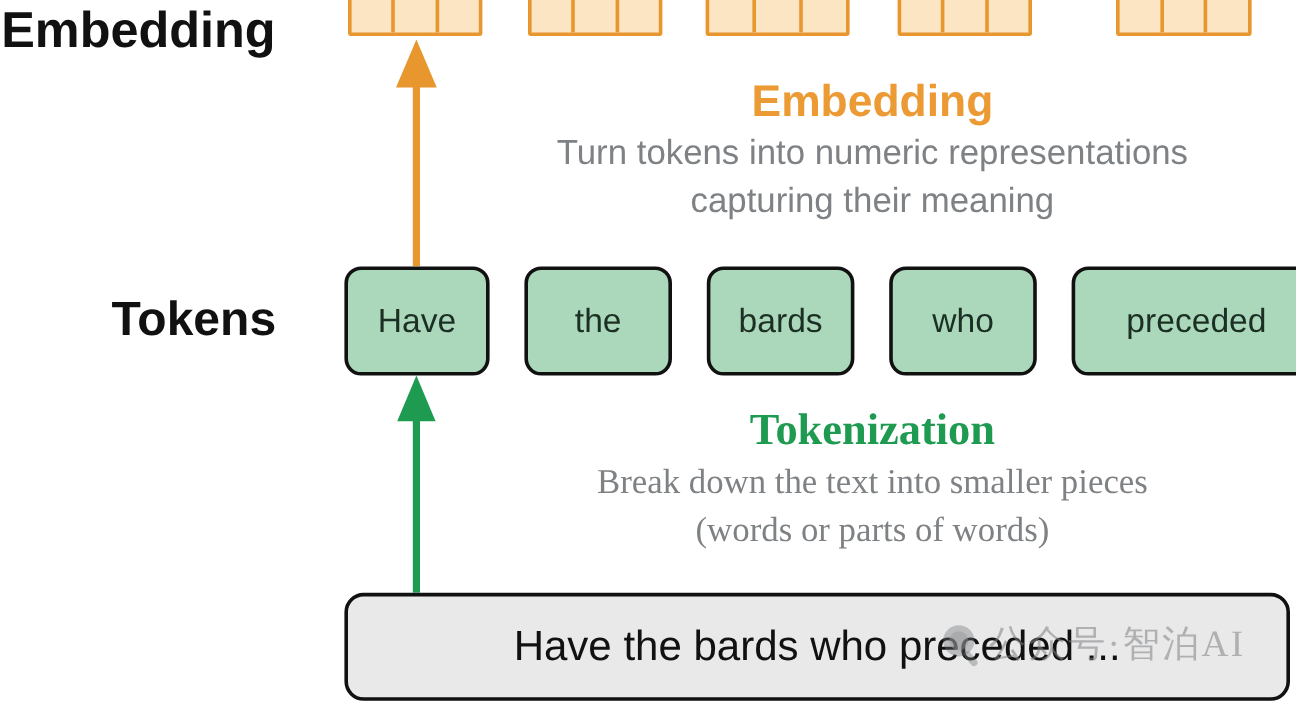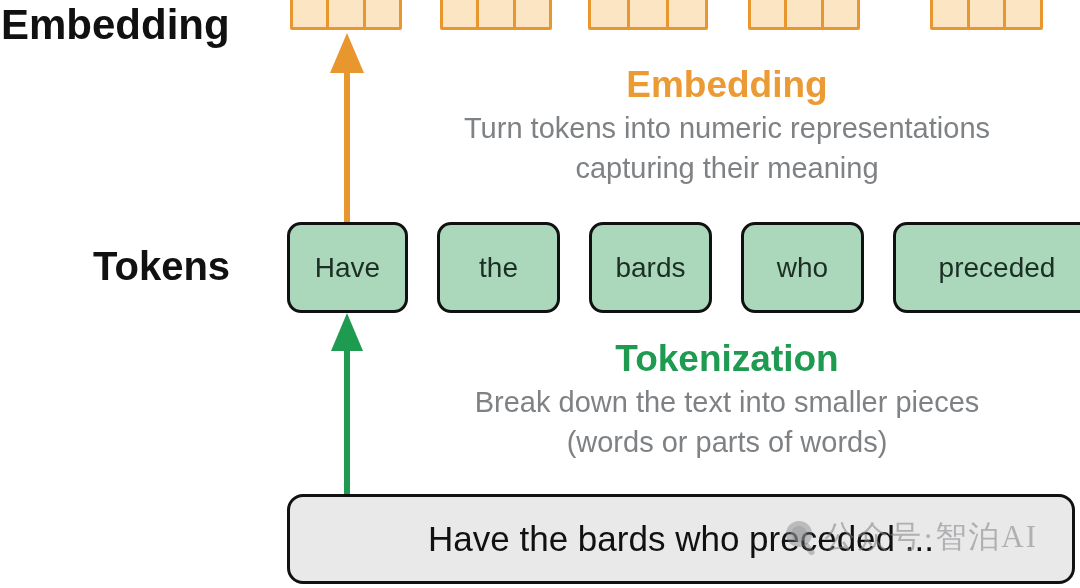--- a/index.html
+++ b/index.html
@@ -49,21 +49,21 @@
   .arrow-token { top: 311px; height: 183px; }
 
   
   .caption {
     position: absolute;
     left: 374px;
     width: 706px;
     text-align: center;
   }
   .caption-embed { top: 62px; }
-  .caption-token { top: 336px; }
+  .caption-token { top: 336px; font-family: Liberation Serif, serif; }
   .cap-title { font-size: 37px; font-weight: bold; line-height: 46px; }
   .cap-title-orange { color: #EC9A33; }
   .cap-title-green  { color: #1E9B51; }
   .cap-desc { font-size: 29px; color: #7F8285; line-height: 40px; }
 
   
   .token {
     position: absolute;
     top: 222px;
     height: 91px;

